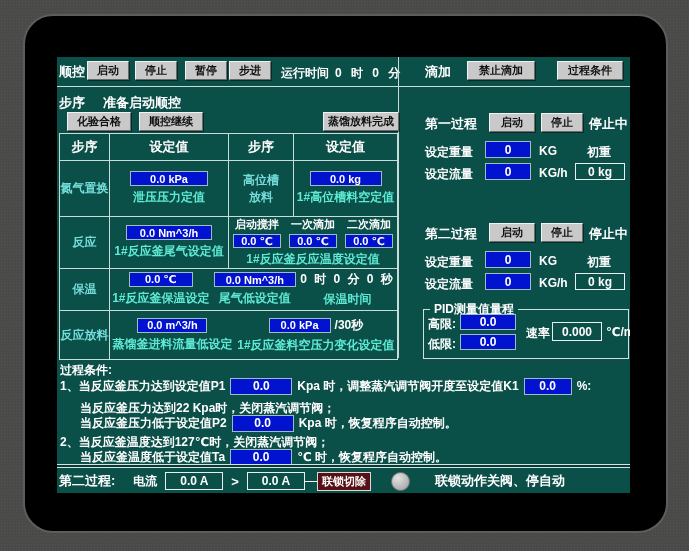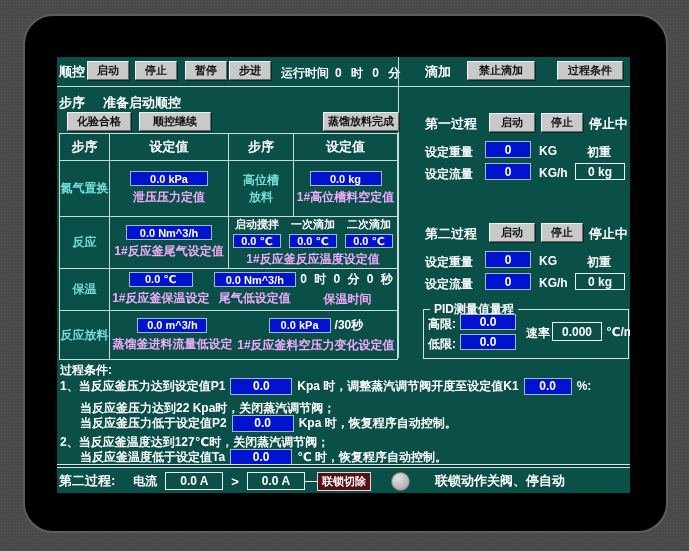--- a/index.html
+++ b/index.html
@@ -51,21 +51,21 @@
     border:1px solid #c9dcda;
   }
   .ptable > div{
     border-right:1px solid #c9dcda;border-bottom:1px solid #c9dcda;
     display:flex;flex-direction:column;align-items:center;justify-content:center;
     overflow:hidden;
   }
   .ptable > .lastc{border-right:none;}
   .ptable > .lastr{border-bottom:none;}
   .hdr{color:#fff;font-weight:bold;font-size:13px;}
-  .desc{color:#f0abfc;font-weight:bold;font-size:12px;white-space:nowrap;margin-top:3px;}
+  .desc{color:#5eead4;font-weight:bold;font-size:12px;white-space:nowrap;margin-top:3px;}
   .sub{color:#fff;font-weight:bold;font-size:11px;white-space:nowrap;margin-bottom:2px;}
   .mrow{display:flex;flex-direction:row;align-items:center;justify-content:space-around;width:100%;}
   .stack{display:flex;flex-direction:column;align-items:center;}
   .cutbtn{
     background:#571114;border:1px solid #d9d9d9;color:#fff;
     font-size:11px;font-weight:bold;padding:1px 4px;white-space:nowrap;cursor:pointer;
   }
   .lamp{
     width:19px;height:19px;border-radius:50%;
     background:radial-gradient(circle at 35% 30%,#e3e3e3,#9a9a9a);
@@ -109,21 +109,21 @@
   <button class="btn" style="left:410px;top:4px;width:68px;">禁止滴加</button>
   <button class="btn" style="left:500px;top:4px;width:66px;">过程条件</button>
 
   <div class="abs hline" style="left:0;top:29px;width:573px;"></div>
   <div class="abs vline" style="left:341px;top:0;height:301px;"></div>
 
   <span class="abs w13" style="left:2px;top:37px;">步序</span>
   <span class="abs w13" style="left:46px;top:37px;">准备启动顺控</span>
 
   <button class="btn" style="left:10px;top:55px;width:64px;">化验合格</button>
-  <button class="btn" style="left:82px;top:55px;width:72px;">顺控继续</button>
+  <button class="btn" style="left:82px;top:55px;width:64px;">顺控继续</button>
   <button class="btn" style="left:266px;top:55px;width:76px;">蒸馏放料完成</button>
 
   <div class="ptable">
     <div>
         <span class="hdr">步序</span>
       </div>
     <div>
         <span class="hdr">设定值</span>
       </div>
     <div>

